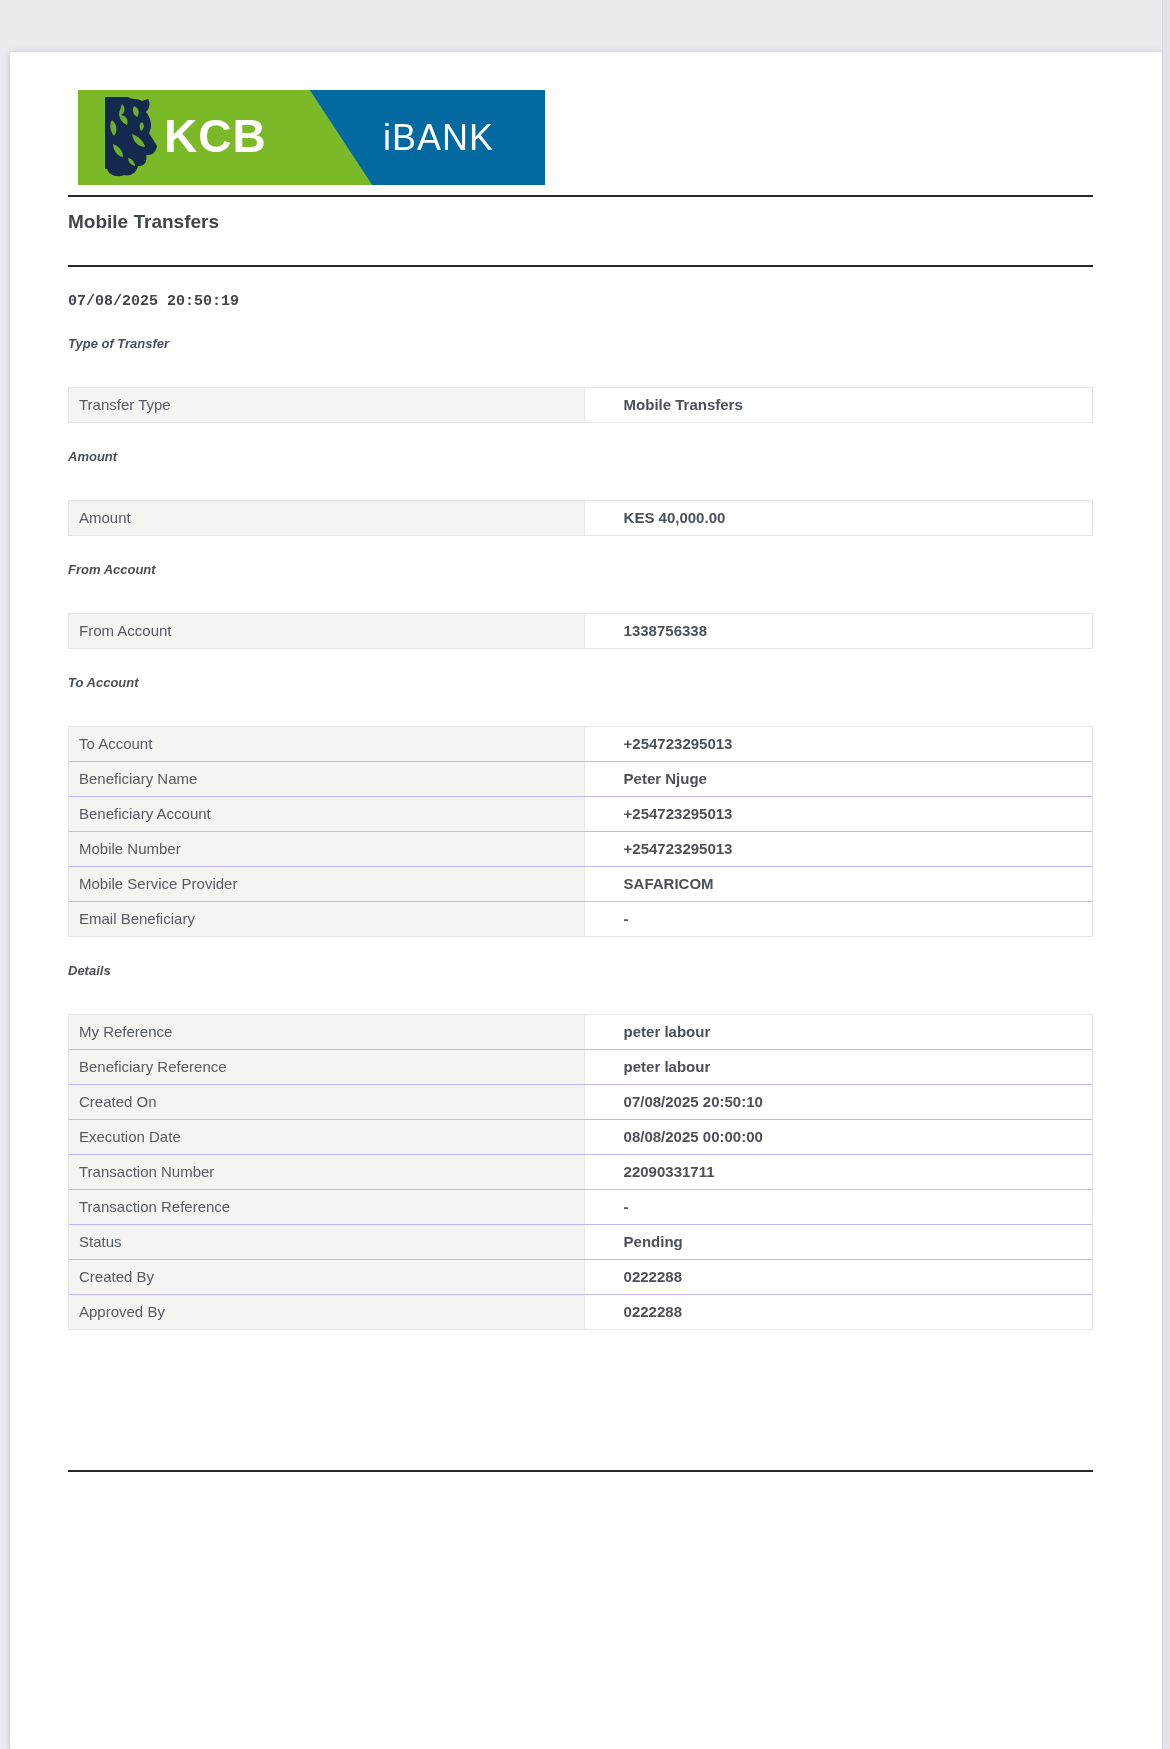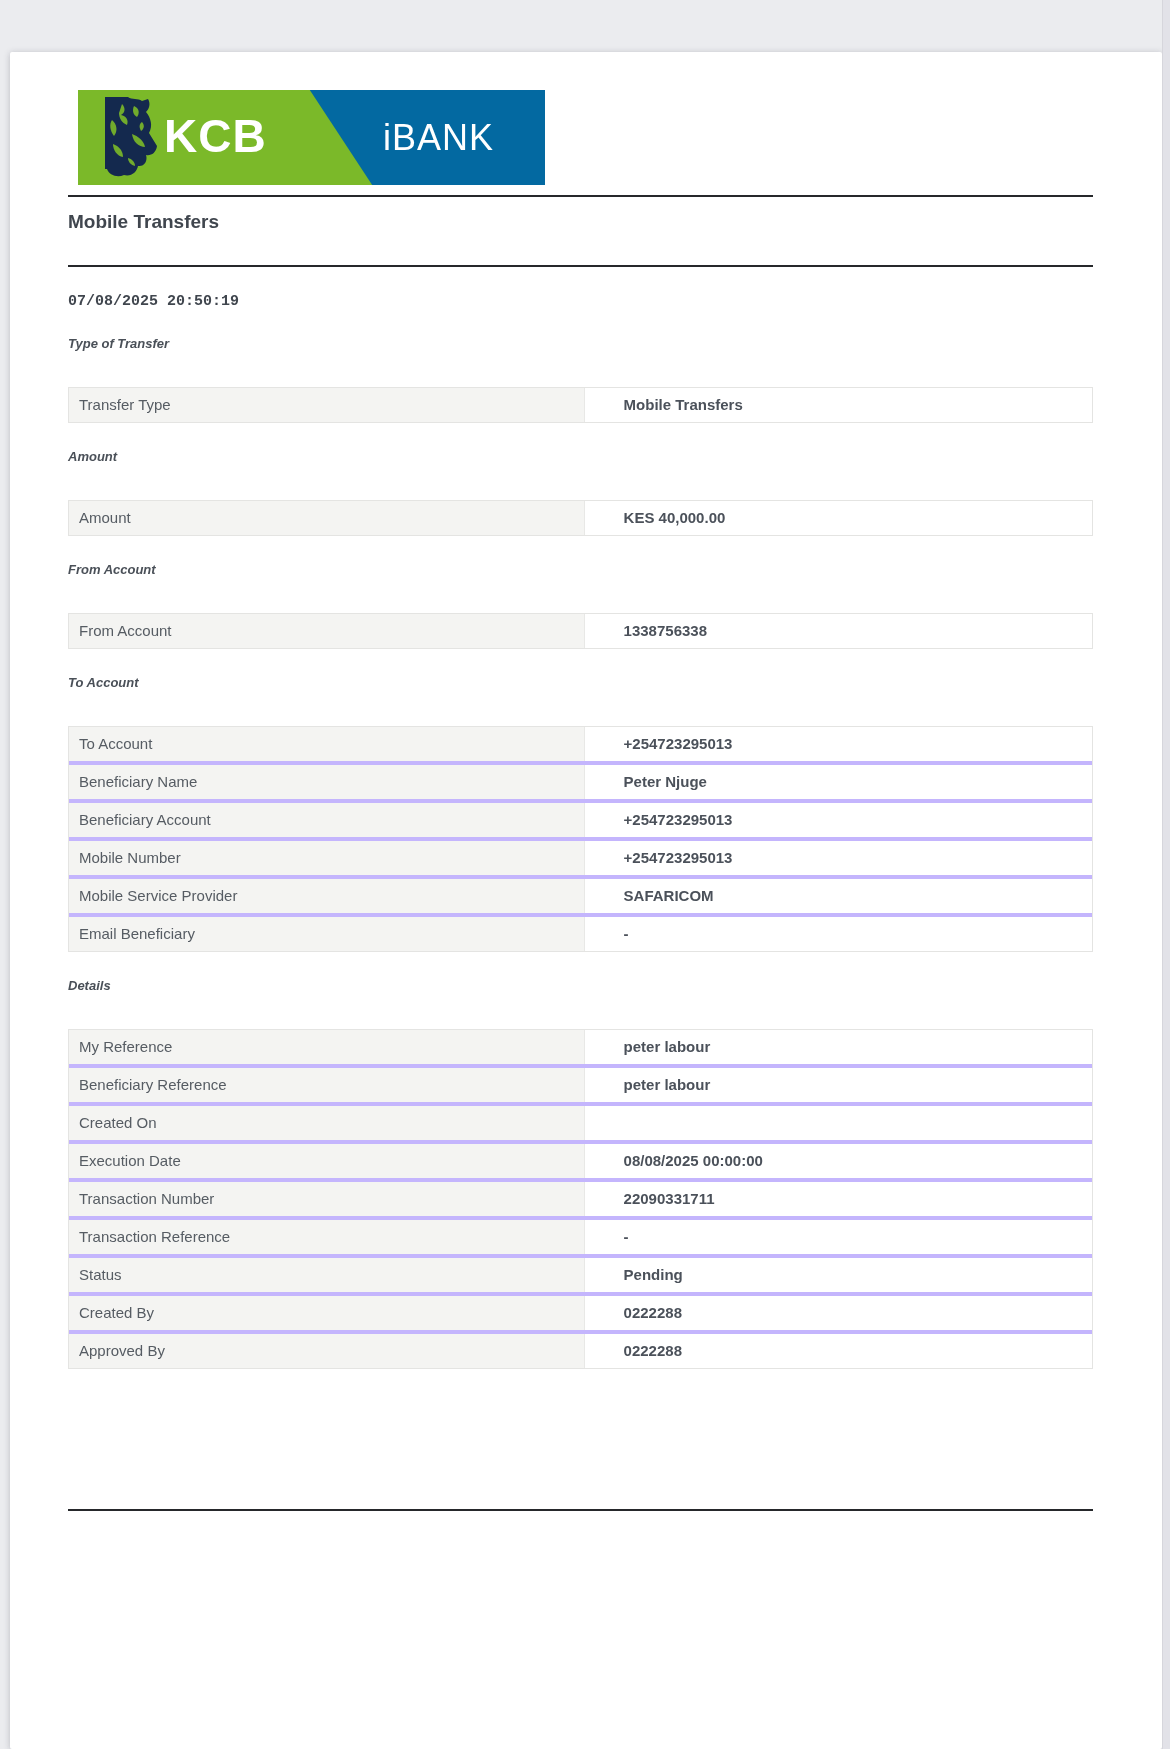--- a/index.html
+++ b/index.html
@@ -50,21 +50,21 @@
   .doc-date { margin-top:26px; font-size:15px; font-weight:bold; color:#40464e;font-family:Liberation Mono, monospace; }
 
   .section-heading {
     margin-top:26px; margin-bottom:36px;
     font-size:13px; font-weight:bold; color:#4a5058;font-style:italic;
   }
 
   
   .info-table { border:1px solid #e4e4e2; background:#fff; }
   .table-row { display:flex; align-items:stretch;gap:27px; }
-  .table-row + .table-row { border-top:4px solid #c4b5fd; }
+  .table-row + .table-row { border-top:1px solid #c4b5fd; }
   .cell-label {
     width:50.4%; background:#f4f4f2; border-right:1px solid #e8e8e6;
     padding:8px 10px; font-size:15px; line-height:18px; color:#565c63;
   }
   .cell-value {
     flex:1; padding:8px 12px; font-size:15px; line-height:18px;
     font-weight:bold; color:#4b515a;
   }
 
   .rule-bottom { margin-top:140px; }
@@ -161,20 +161,21 @@
             <div class="table-row">
               <div class="cell-label">My Reference</div>
               <div class="cell-value">peter labour</div>
             </div>
             <div class="table-row">
               <div class="cell-label">Beneficiary Reference</div>
               <div class="cell-value">peter labour</div>
             </div>
             <div class="table-row">
               <div class="cell-label">Created On</div>
+              <div class="cell-value">07/08/2025 20:50:10</div>
             </div>
             <div class="table-row">
               <div class="cell-label">Execution Date</div>
               <div class="cell-value">08/08/2025 00:00:00</div>
             </div>
             <div class="table-row">
               <div class="cell-label">Transaction Number</div>
               <div class="cell-value">22090331711</div>
             </div>
             <div class="table-row">

